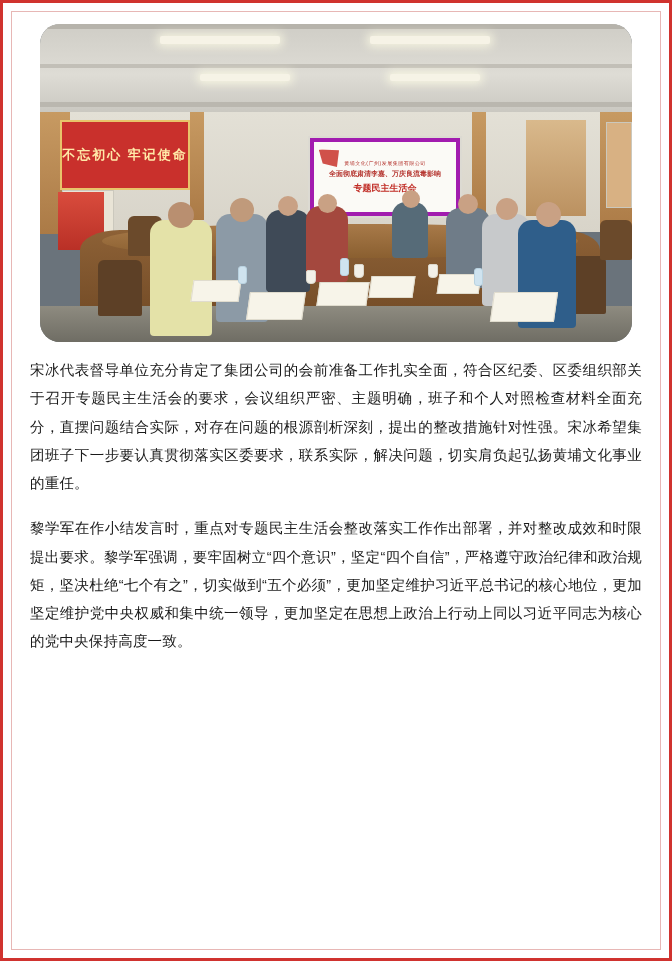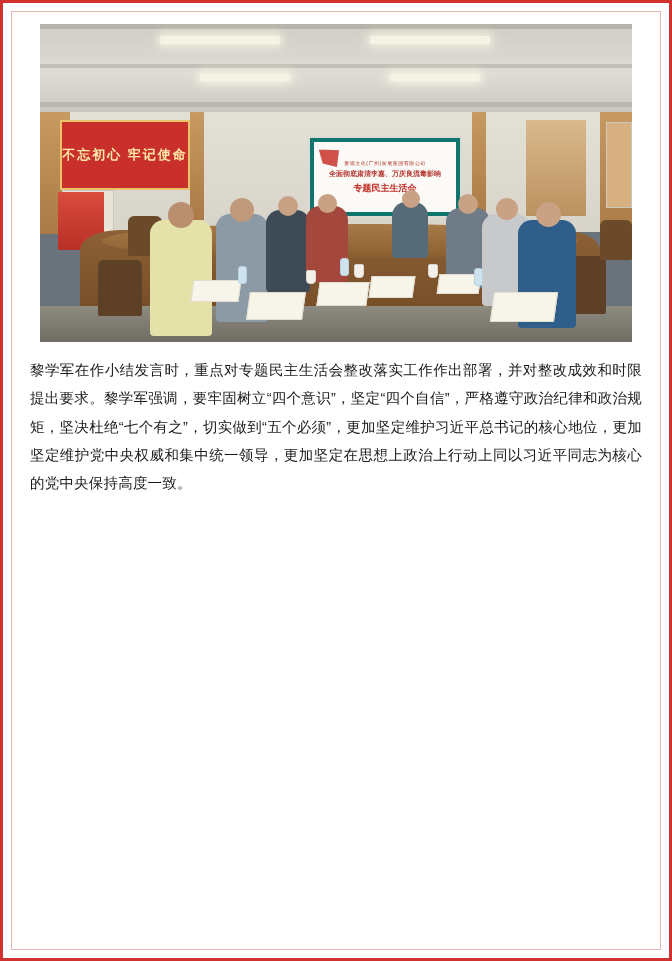--- a/index.html
+++ b/index.html
@@ -40,20 +40,21 @@
     display: flex;
     justify-content: center;
     margin-bottom: 14px;
   }
   .photo {
     position: relative;
     width: 592px;
     height: 318px;
     overflow: hidden;
     background: #6a737b;
+    border-radius: 20px;
   }
 
   
   .ceiling {
     position: absolute; left: 0; top: 0; width: 100%; height: 92px;
     background: linear-gradient(180deg,#cfcdc6 0%, #dedcd5 55%, #c8c6bf 100%);
   }
   .ceil-band {
     position: absolute; height: 7px; background: #b6b3ab; left: 0; width: 100%;
   }
@@ -64,21 +65,21 @@
   .wall {
     position: absolute; left: 0; top: 88px; width: 100%; height: 120px;
     background: linear-gradient(180deg,#e3e0d6 0%, #d8d4c9 100%);
   }
   .wall-panel {
     position: absolute; background: #b98a53;
     background: linear-gradient(180deg,#c79a62 0%, #ab7a46 100%);
   }
   .screen {
     position: absolute; left: 268px; top: 112px; width: 150px; height: 78px;
-    background: #0f766e; border: 2px solid #dcdad2;
+    background: #a21caf; border: 2px solid #dcdad2;
   }
   .screen-inner {
     position: absolute; inset: 4px; background: #fbfaf6;
     display: flex; flex-direction: column; align-items: center; justify-content: center;
   }
   .screen-l1 { font-size: 5px; color: #b5352f; letter-spacing: .5px; }
   .screen-l2 { font-size: 7px; color: #b5352f; margin-top: 3px; font-weight: bold;}
   .screen-l3 { font-size: 9px; color: #c02b24; margin-top: 3px; font-weight: bold;}
   .screen-ribbon {
     position: absolute; left: 6px; top: 6px; width: 20px; height: 20px;
@@ -234,18 +235,19 @@
           <div class="cup" style="left:314px;top:240px;"></div>
           <div class="cup" style="left:388px;top:240px;"></div>
           <div class="bottle" style="left:300px;top:234px;"></div>
           <div class="bottle" style="left:434px;top:244px;"></div>
           <div class="bottle" style="left:198px;top:242px;"></div>
 
         </div>
       </div>
 
       <div>
+        <p class="para">宋冰代表督导单位充分肯定了集团公司的会前准备工作扎实全面，符合区纪委、区委组织部关于召开专题民主生活会的要求，会议组织严密、主题明确，班子和个人对照检查材料全面充分，直摆问题结合实际，对存在问题的根源剖析深刻，提出的整改措施针对性强。宋冰希望集团班子下一步要认真贯彻落实区委要求，联系实际，解决问题，切实肩负起弘扬黄埔文化事业的重任。</p>
         <p class="para">黎学军在作小结发言时，重点对专题民主生活会整改落实工作作出部署，并对整改成效和时限提出要求。黎学军强调，要牢固树立“四个意识”，坚定“四个自信”，严格遵守政治纪律和政治规矩，坚决杜绝“七个有之”，切实做到“五个必须”，更加坚定维护习近平总书记的核心地位，更加坚定维护党中央权威和集中统一领导，更加坚定在思想上政治上行动上同以习近平同志为核心的党中央保持高度一致。</p>
       </div>
 
     </div>
   </div>
 </div>
 
 </body></html>

